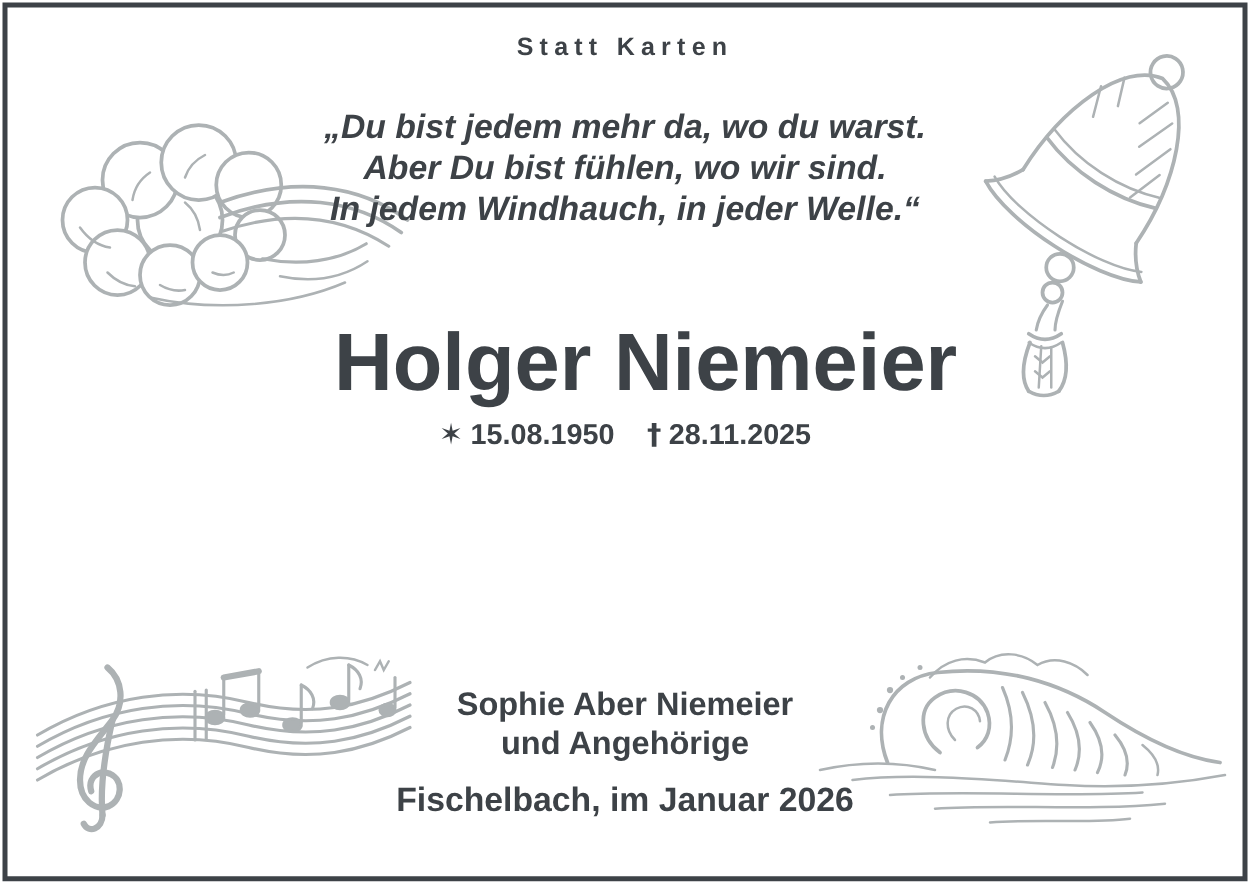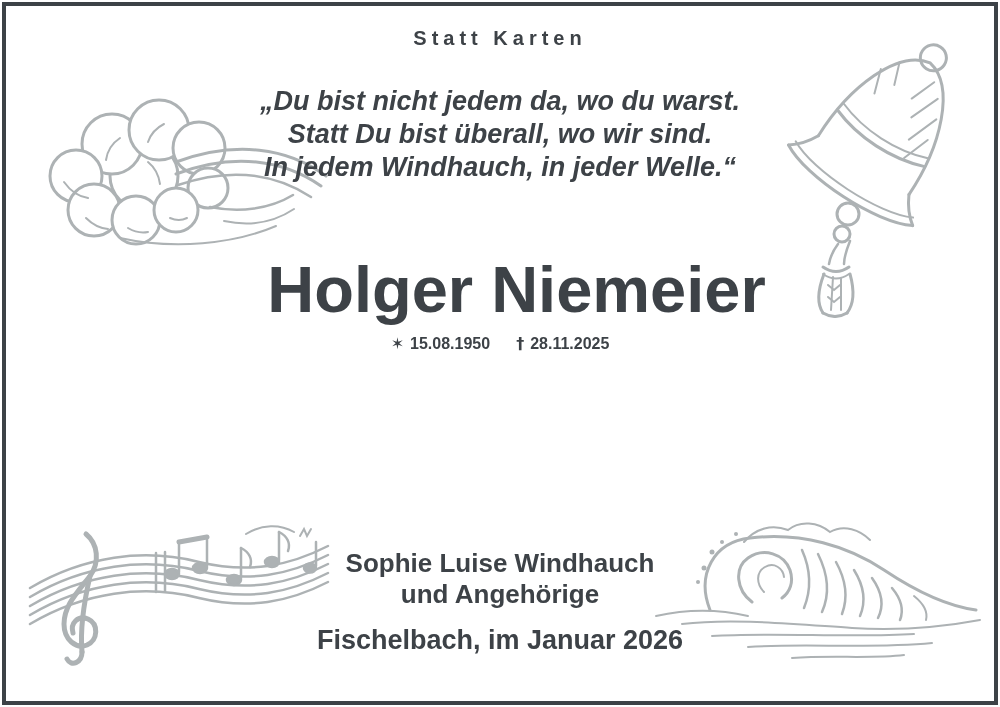--- a/index.html
+++ b/index.html
@@ -34,21 +34,21 @@
     font-style: italic;
   }
   .name {
     top: 252px;
     font-size: 65px;
     font-weight: bold;
     padding-left: 33px;
   }
   .dates {
     top: 334px;
-    font-size: 16px;
+    font-size: 23px;
     font-weight: bold;
   }
   .dates .grp { white-space: nowrap; }
   .dates .grp + .grp { margin-left: 26px; }
   .dates .sym { font-family: "DejaVu Sans", "Liberation Sans", sans-serif; margin-right: 6px; }
   .thanks {
     top: 398px;
     font-size: 25px;
     line-height: 34px;
     font-weight: bold;
@@ -196,31 +196,31 @@
         <circle cx="70" cy="30" r="2"></circle>
         <circle cx="46" cy="70" r="2"></circle>
         <circle cx="84" cy="22" r="2"></circle>
       </g>
     </svg>
   </div>
 
   <div class="txt pre-header">Statt Karten</div>
 
   <div class="txt quote">
-    <div>„Du bist nicht jedem da, wo du warst.</div>
-    <div>Statt Du bist überall, wo wir sind.</div>
+    <div>„Du bist jedem mehr da, wo du warst.</div>
+    <div>Aber Du bist fühlen, wo wir sind.</div>
     <div>In jedem Windhauch, in jeder Welle.“</div>
   </div>
 
   <div class="txt name">Holger Niemeier</div>
 
   <div class="txt dates">
     <span class="grp"><span class="sym">✶</span><span>15.08.1950</span></span><span class="grp"><span class="sym">†</span><span>28.11.2025</span></span>
   </div>
 
 
   <div class="txt signature">
-    <div>Sophie Luise Windhauch</div>
+    <div>Sophie Aber Niemeier</div>
     <div>und Angehörige</div>
   </div>
 
   <div class="txt place-date">Fischelbach, im Januar 2026</div>
 </div>
 
 </body></html>

